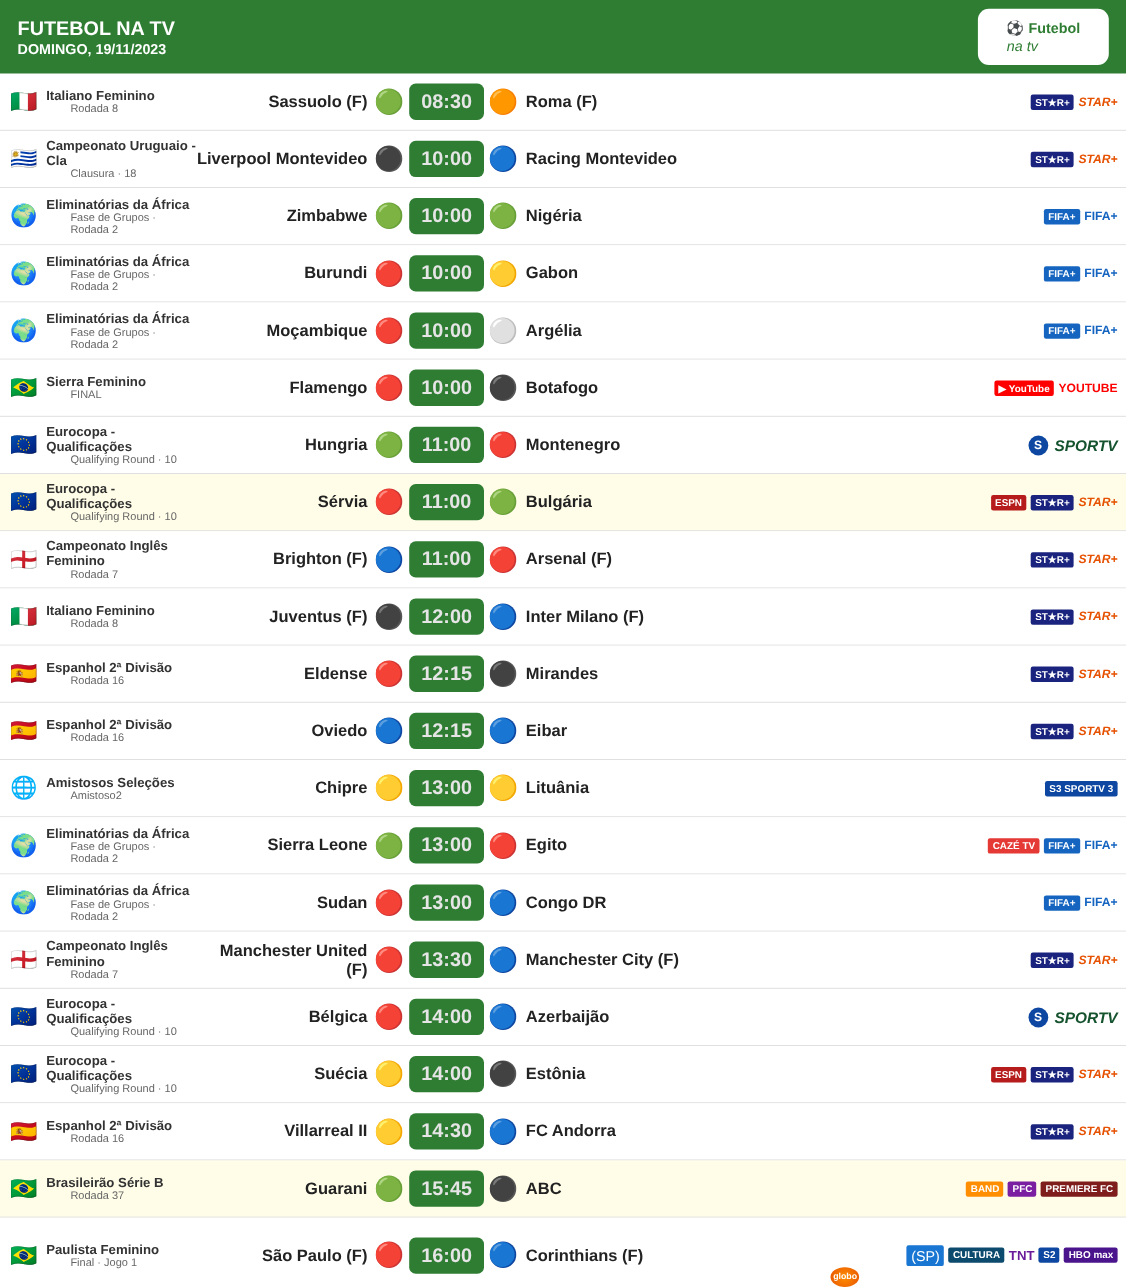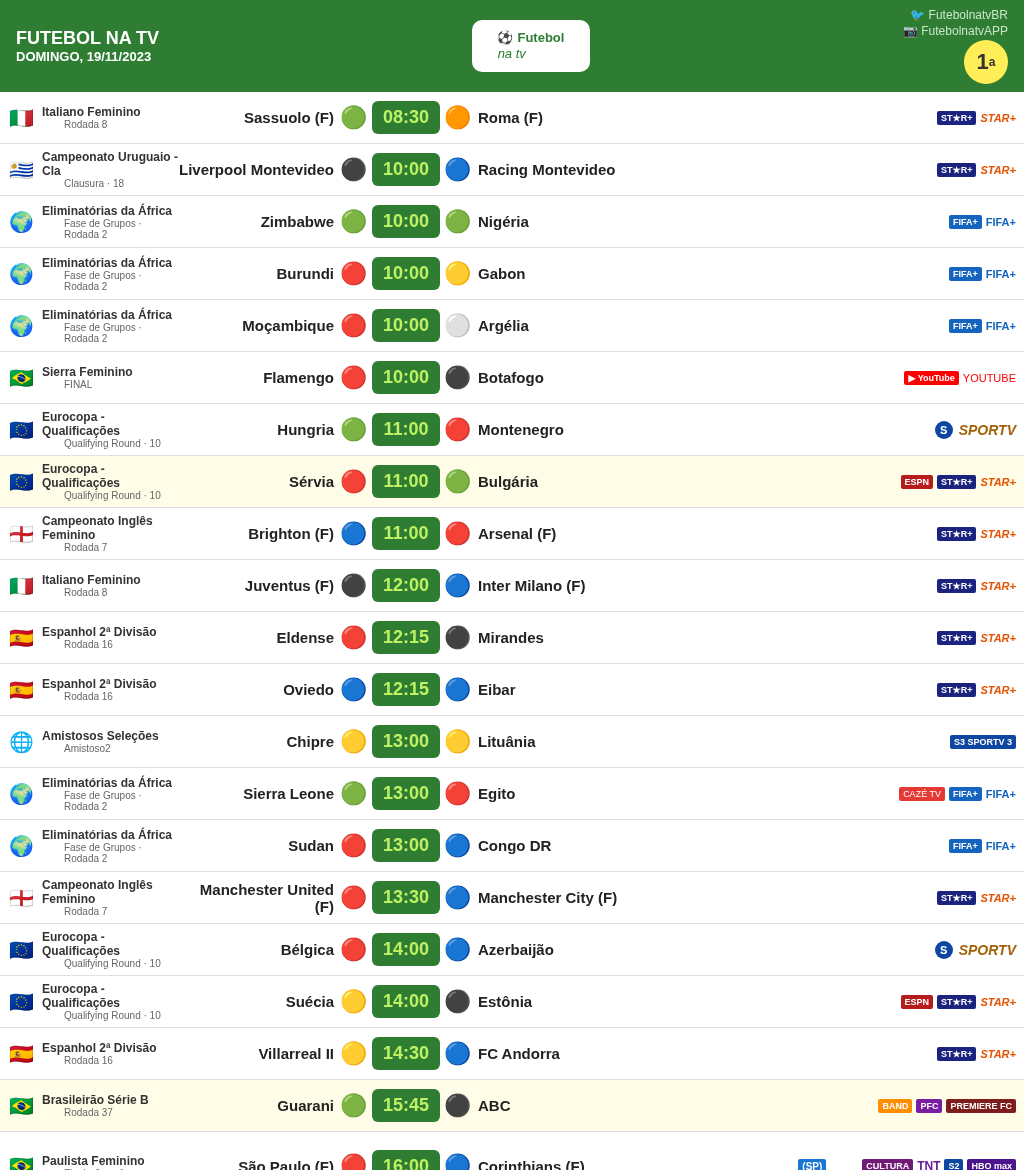--- a/index.html
+++ b/index.html
@@ -53,73 +53,66 @@
     .col-league { width: 170px; flex-shrink: 0; display: flex; align-items: center; gap: 6px; }
     .league-icon { width: 28px; height: 28px; flex-shrink: 0; display: flex; align-items: center; justify-content: center; }
     .league-info .name { font-size: 12px; font-weight: bold; color: #333; }
     .league-info .sub { font-size: 10px; color: #666; margin-left: 22px; }
 
     .col-home { width: 160px; flex-shrink: 0; text-align: right; font-size: 15px; font-weight: bold; color: #222; padding-right: 4px; }
     .col-flag-home { width: 32px; flex-shrink: 0; display: flex; justify-content: center; }
     .col-time-box {
       width: 68px; flex-shrink: 0;
       background: #2e7d32;
-      color: #bef264;
+      color: #e5e5e5;
       font-size: 18px;
       font-weight: bold;
       text-align: center;
       border-radius: 6px;
       padding: 6px 4px;
       margin: 0 2px;
     }
     .col-flag-away { width: 32px; flex-shrink: 0; display: flex; justify-content: center; }
     .col-away { width: 160px; flex-shrink: 0; font-size: 15px; font-weight: bold; color: #222; padding-left: 4px; }
     .col-channels { flex: 1; display: flex; align-items: center; gap: 4px; flex-wrap: wrap; justify-content: flex-end; }
     .star-badge { background: #1a237e; color: white; font-size: 9px; font-weight: bold; padding: 2px 4px; border-radius: 2px; display: inline-block; }
     .star-plus { color: #e65100; font-weight: bold; font-size: 11px; font-style: italic; }
     .espn-badge { background: #b71c1c; color: white; font-size: 9px; font-weight: bold; padding: 2px 4px; border-radius: 2px; display: inline-block; }
     .fifa-badge { background: #1565c0; color: white; font-size: 9px; font-weight: bold; padding: 2px 4px; border-radius: 2px; display: inline-block; }
     .fifa-plus { color: #1565c0; font-weight: bold; font-size: 11px; }
-    .sportv-badge { color: #a16207; font-weight: bold; font-size: 14px; font-style: italic; }
+    .sportv-badge { color: #14532d; font-weight: bold; font-size: 14px; font-style: italic; }
     .sportv-s { display: inline-block; width: 18px; height: 18px; background: #0d47a1; color: white; border-radius: 50%; text-align: center; line-height: 18px; font-size: 11px; font-weight: bold; margin-right: 2px; }
     .yt-badge { background: #ff0000; color: white; font-size: 9px; font-weight: bold; padding: 2px 4px; border-radius: 2px; display: inline-block; }
-    .yt-plus { color: #ff0000; font-weight: normal; font-size: 11px; text-align: right; }
+    .yt-plus { color: #ff0000; font-weight: bold; font-size: 11px; text-align: right; }
     .globo-badge { display: inline-block; width: 26px; height: 18px; background: radial-gradient(circle, #ff8f00, #e65100); border-radius: 50%; color: white; font-size: 8px; font-weight: bold; text-align: center; line-height: 18px; margin-top: 40px; }
     .band-badge { background: #ff8f00; color: white; font-size: 9px; font-weight: bold; padding: 2px 4px; border-radius: 2px; display: inline-block; }
     .pfc-badge { background: #7b1fa2; color: white; font-size: 9px; font-weight: bold; padding: 2px 4px; border-radius: 2px; display: inline-block; }
-    .cazé-badge { background: #e53935; color: white; font-size: 9px; font-weight: normal; padding: 2px 4px; border-radius: 2px; display: inline-block; }
+    .cazé-badge { background: #e53935; color: white; font-size: 9px; font-weight: bold; padding: 2px 4px; border-radius: 2px; display: inline-block; }
     .sportv3-badge { background: #0d47a1; color: white; font-size: 9px; font-weight: bold; padding: 2px 4px; border-radius: 2px; display: inline-block; }
     .tnt-badge { color: #6a1b9a; font-weight: bold; font-size: 12px; }
     .hbomax-badge { background: #4a148c; color: white; font-size: 9px; font-weight: bold; padding: 2px 4px; border-radius: 2px; display: inline-block; }
-    .sp-badge { background: #1976d2; color: white; font-size: 10px; font-weight: bold; padding: 2px 4px; border-radius: 2px; display: inline-block; }
-    .cultura-badge { background: #701a75; color: white; font-size: 9px; font-weight: bold; padding: 2px 4px; border-radius: 2px; display: inline-block; margin-left: 32px; }
+    .sp-badge { background: #1976d2; color: white; font-size: 13px; font-weight: normal; padding: 2px 4px; border-radius: 2px; display: inline-block; margin-left: 39px; }
+    .cultura-badge { background: #0c4a6e; color: white; font-size: 9px; font-weight: bold; padding: 2px 4px; border-radius: 2px; display: inline-block; }
     .s2-badge { background: #0d47a1; color: white; font-size: 9px; font-weight: bold; padding: 2px 4px; border-radius: 2px; display: inline-block; }
     .premiere-badge { background: #7f1d1d; color: white; font-size: 9px; font-weight: bold; padding: 2px 4px; border-radius: 2px; display: inline-block; }
   </style>
 </head>
 <body>
 
 <div>
 
   <div class="header">
     <div class="header-left">
       <div class="title">FUTEBOL NA TV</div>
       <div class="subtitle">DOMINGO, 19/11/2023</div>
     </div>
     <div class="header-logo">
       <span style="color:#2e7d32; background:white; padding:6px 14px; border-radius:8px; display:block; line-height:1.2; font-size:13px;">
         ⚽ <strong>Futebol</strong><br><em>na tv</em>
       </span>
-    </div>
-    <div class="header-right">
-      <div class="social">🐦 FutebolnatvBR</div>
-      <div class="social">📷 FutebolnatvAPP</div>
-      <div class="badge">
-        1<sup>a</sup>
-      </div>
     </div>
   </div>
 
   <div class="table-wrap" id="schedule-table">
   <div class="row">
     <div class="col-league">
       <div class="league-icon" style="font-size:20px;">🇮🇹</div>
       <div class="league-info">
         <div class="name">Italiano Feminino</div>
         <div class="sub">Rodada 8</div>

